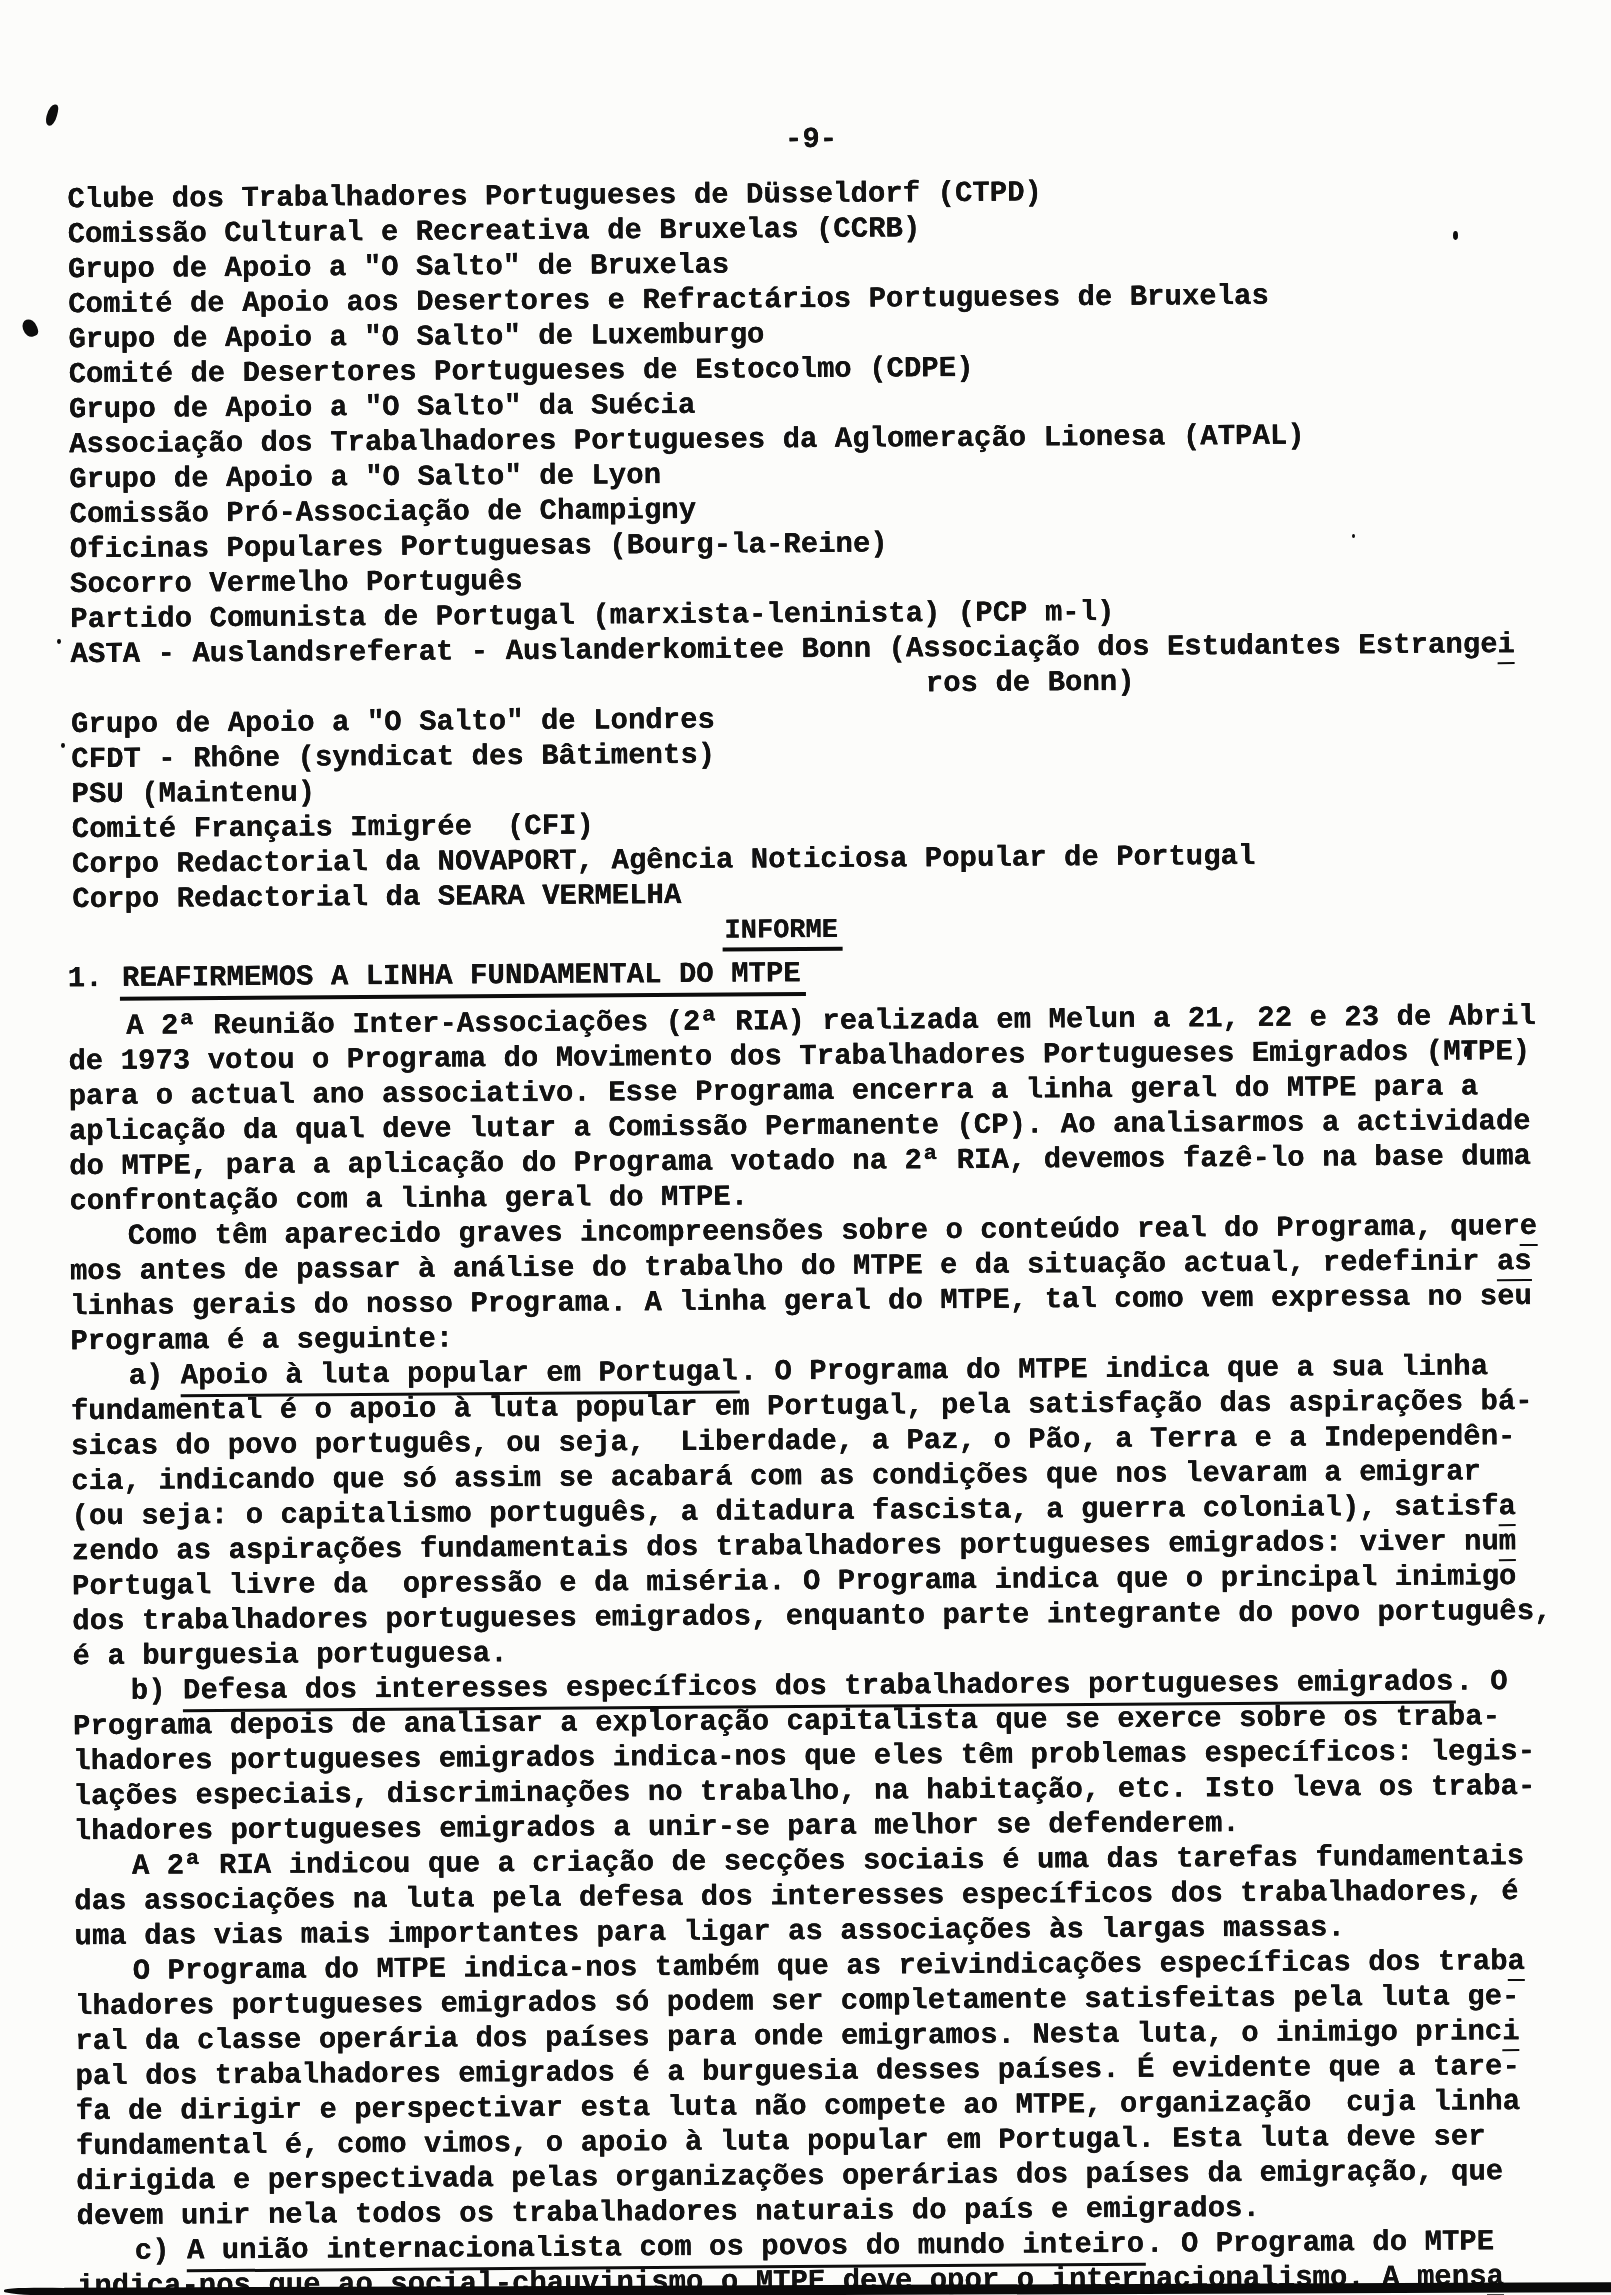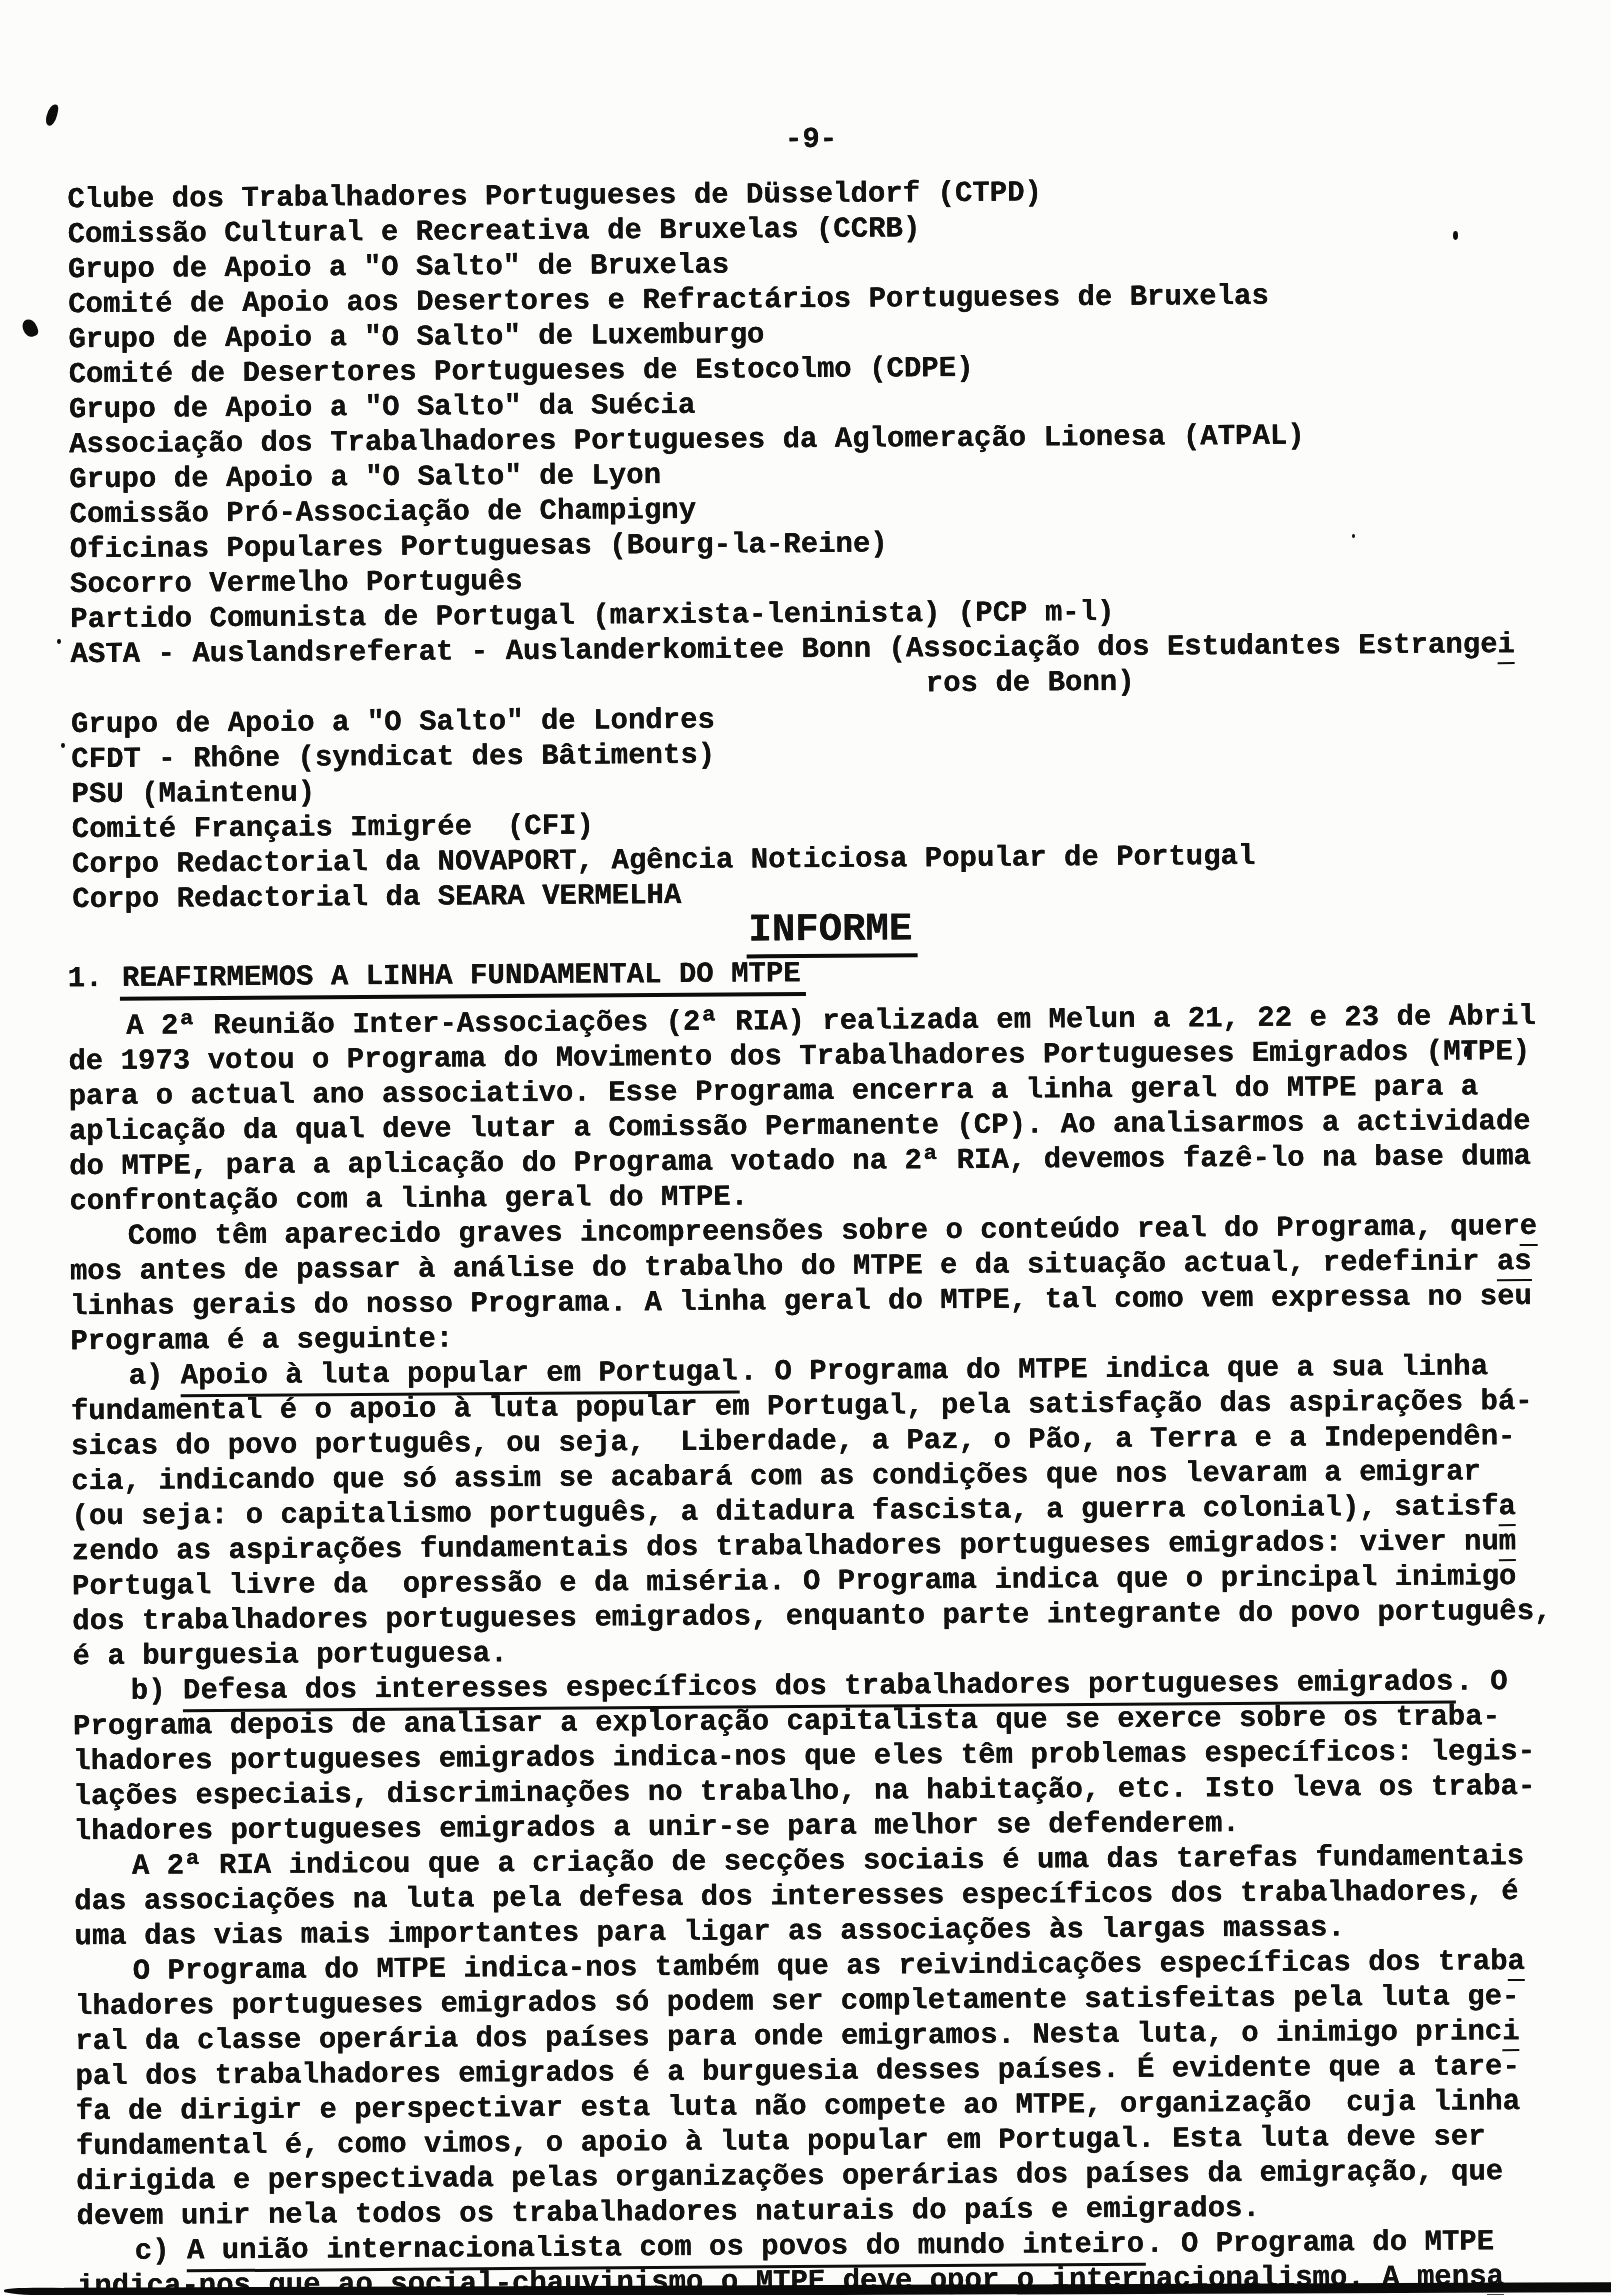--- a/index.html
+++ b/index.html
@@ -14,21 +14,21 @@
     text-shadow:0 0 0.5px rgba(10,10,10,.75), 0.2px 0.2px 0 rgba(10,10,10,.5);
   }
   .skew{position:absolute;left:0;top:0;width:100%;height:100%;transform:rotate(-0.4deg);transform-origin:50% 50%;}
   .tline{white-space:pre;font-size:29px;line-height:35px;height:35px;}
   .ind{padding-left:58px;}
   .wrap{padding-left:855px;}
   .block{position:absolute;}
   #org-block{left:74px;top:177px;}
   #body-block{left:69px;top:1004px;}
   .pagenum{position:absolute;left:792px;top:122px;font-size:29px;line-height:35px;}
-  .informe{position:absolute;left:748px;top:913px;font-size:39px;line-height:35px;}
+  .informe{position:absolute;left:724px;top:913px;font-size:27px;line-height:35px;}
   .heading{position:absolute;left:69px;top:956px;font-size:29px;line-height:35px;white-space:pre;}
   .ut{border-bottom:3.9px solid #0e0e0e;padding-bottom:1.5px;padding-right:2px;}
   .ut-strong{border-bottom:4.9px solid #0c0c0c;padding-bottom:2px;padding-left:2px;padding-right:4.9px;}
   .uc{border-bottom:2.9px solid #0e0e0e;padding-bottom:1px;}
   .speck{position:absolute;background:#0d0d0d;}
   .s1{left:47px;top:104px;width:9.8px;height:21.6px;border-radius:60% 30% 55% 40%;transform:rotate(14deg);}
   .s2{left:22.6px;top:319px;width:13.8px;height:17.7px;border-radius:45% 60% 30% 55%;transform:rotate(-18deg);}
   .s3{left:1453px;top:231px;width:4.9px;height:8.8px;border-radius:50%;}
   .s4{left:1352px;top:534px;width:3.4px;height:4.4px;border-radius:50%;}
   .s5{left:61px;top:743px;width:4.4px;height:5.4px;border-radius:50%;}

